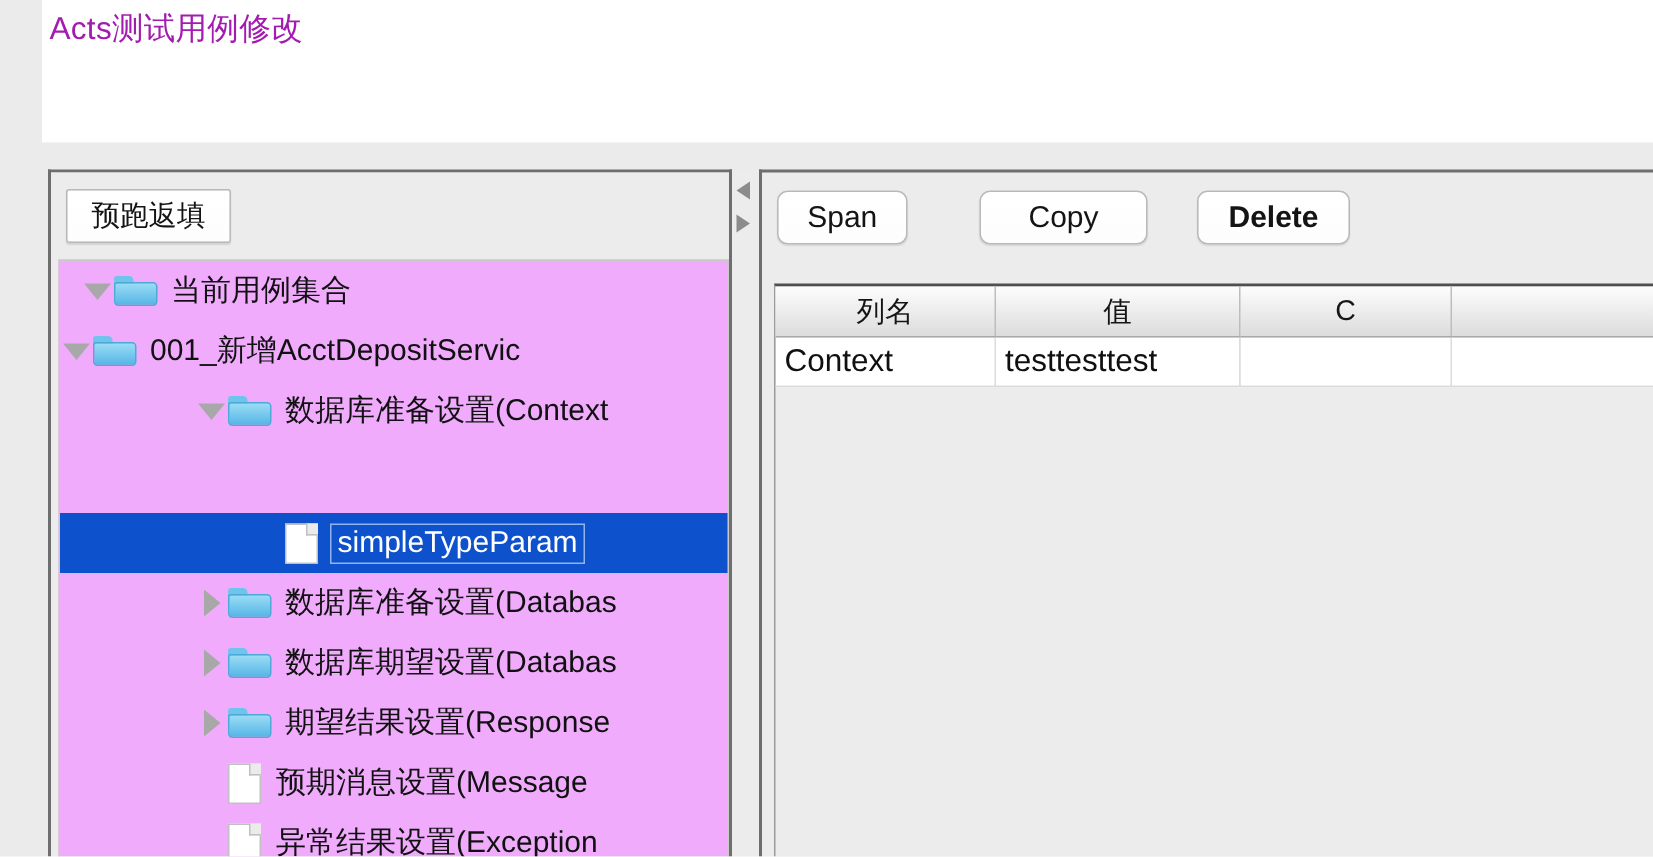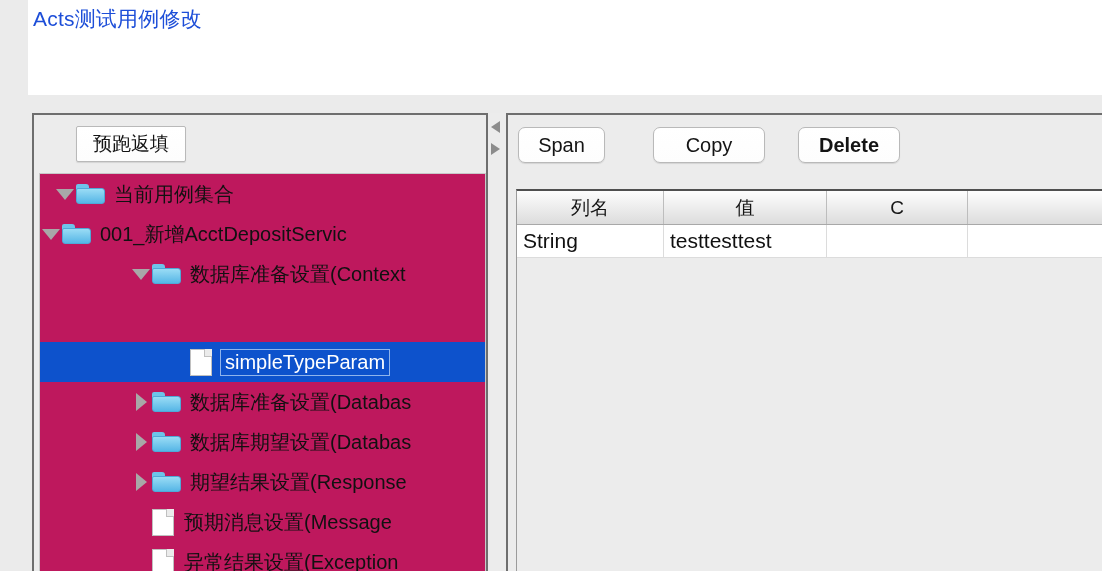--- a/index.html
+++ b/index.html
@@ -37,21 +37,21 @@
     top: 0;
     width: 1074px;
     height: 95px;
     background: #ffffff;
   }
   .page-title {
     position: absolute;
     left: 5px;
     top: 5px;
     font-size: 21px;
-    color: #1d4ed8;
+    color: #a21caf;
     letter-spacing: 0.2px;
     white-space: nowrap;
   }
   
   .body-area {
     position: absolute;
     left: 0;
     top: 95px;
     width: 1102px;
     height: 476px;
@@ -89,29 +89,28 @@
     background: linear-gradient(#ffffff, #fdfdfd);
     box-shadow: 0 1px 1px rgba(0,0,0,0.10);
     font-size: 19px;
     color: #141414;
     display: flex;
     align-items: center;
     justify-content: center;
     white-space: nowrap;
     box-sizing: border-box;
     cursor: default;
-    margin-left: 32px;
   }
   .tree-wrap {
     position: absolute;
     left: 5px;
     top: 58px;
     width: 447px;
     height: 398px;
-    background: #be185d;
+    background: #f0abfc;
     border: 1px solid #c8c8c8;
     border-bottom: none;
     overflow: hidden;
     box-sizing: border-box;
   }
   .tree {
     position: relative;
     width: 700px;
   }
   .tree-row {
@@ -465,21 +464,21 @@
         <thead>
           <tr>
             <th class="col-a">列名</th>
             <th class="col-b">值</th>
             <th class="col-c">C</th>
             <th class="col-rest"></th>
           </tr>
         </thead>
         <tbody id="table-body">
             <tr>
-              <td class="col-a">String</td>
+              <td class="col-a">Context</td>
               <td class="col-b">testtesttest</td>
               <td class="col-c blank-cell"></td>
               <td class="col-rest filler"></td>
             </tr>
           </tbody>
       </table>
     </div>
   </div>
 
 </div>

